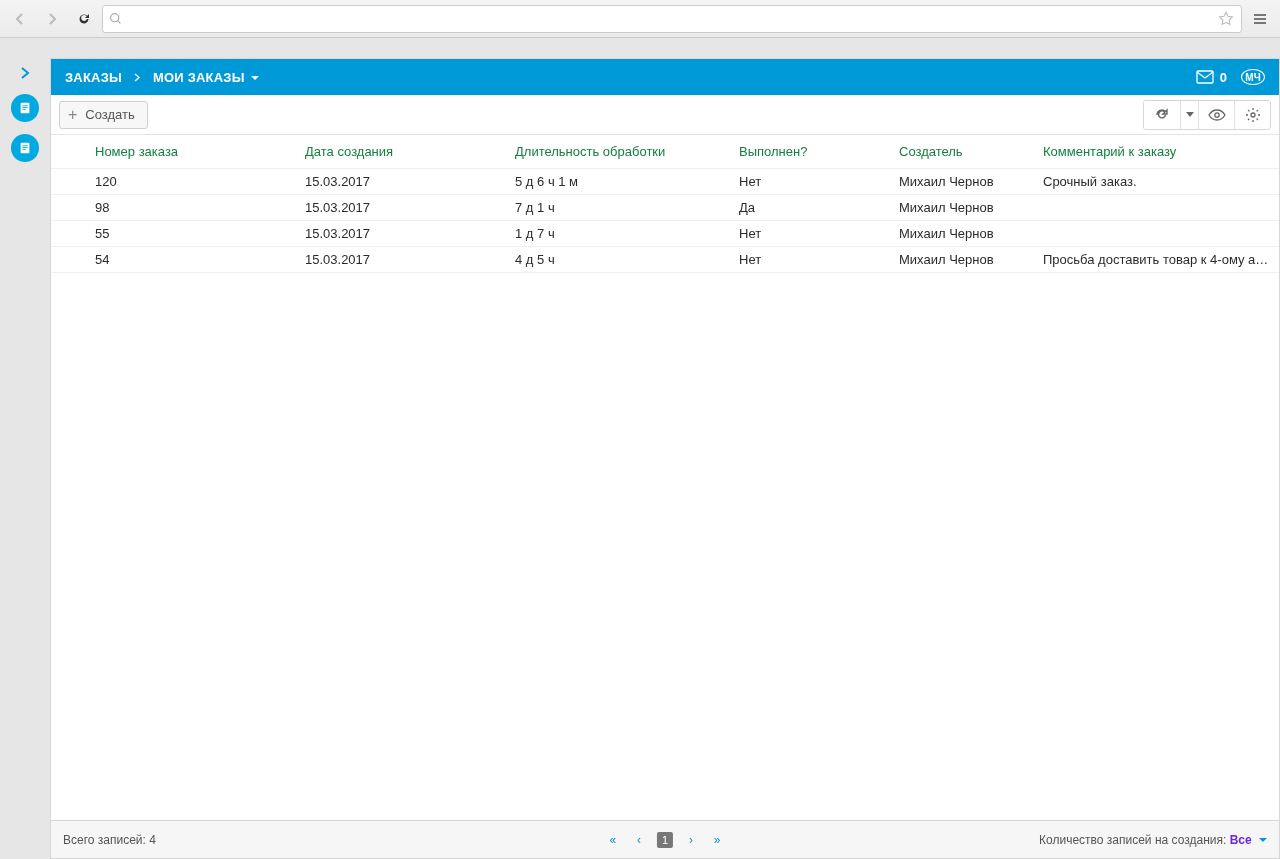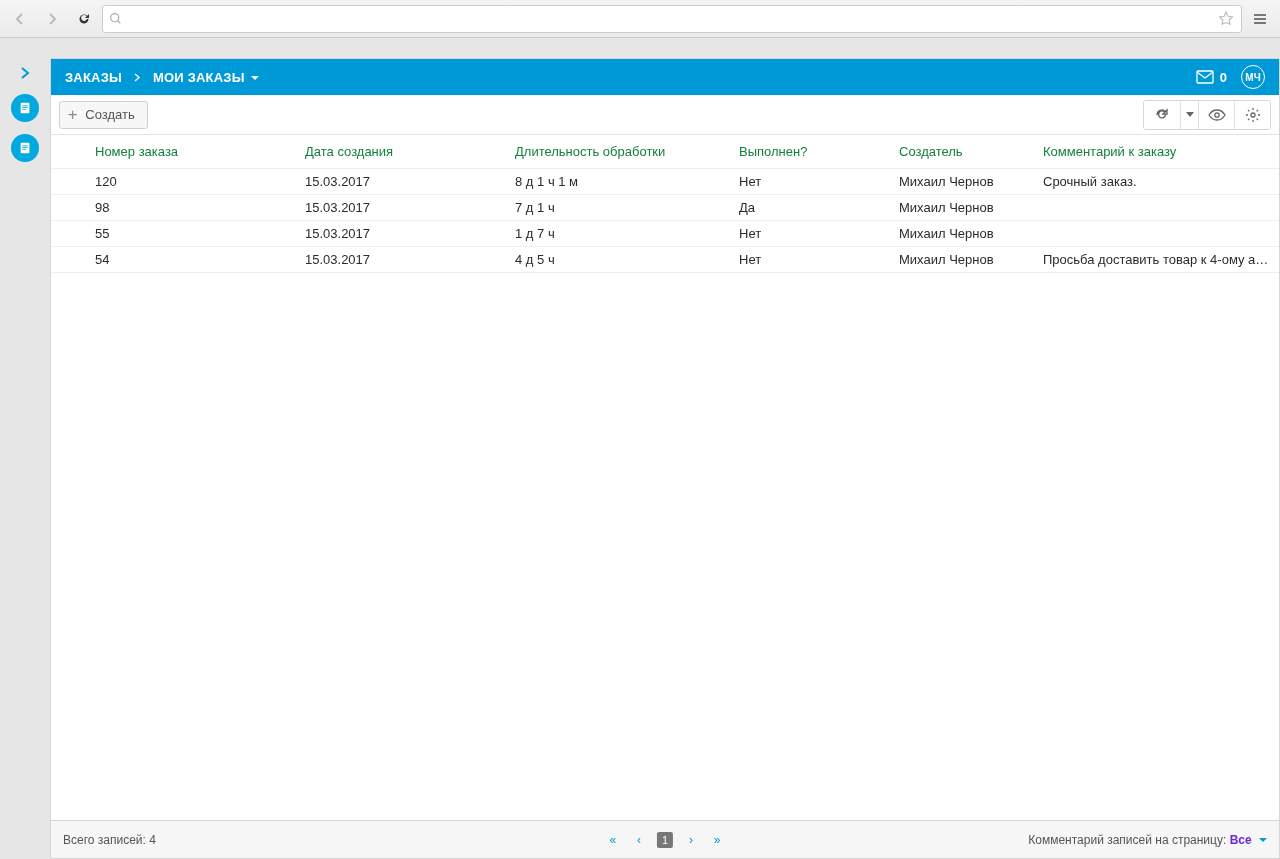--- a/index.html
+++ b/index.html
@@ -22,21 +22,21 @@
 
 .panel { flex:1; background:#fff; border:1px solid #d6d6d6; display:flex; flex-direction:column; margin-right:0; }
 
 
 .blue-bar { height:36px; background:#0099d8; color:#fff; display:flex; align-items:center; padding:0 14px; font-size:13px; font-weight:bold; }
 .bc-item { text-transform:uppercase; letter-spacing:.2px; }
 .bc-sep { margin:0 12px; font-size:11px; opacity:.9; }
 .bc-dd::after { content:""; display:inline-block; margin-left:6px; border:4px solid transparent; border-top-color:#fff; transform:translateY(2px); }
 .blue-spacer { flex:1; }
 .mail-badge { display:flex; align-items:center; gap:6px; margin-right:14px; font-weight:bold; }
-.avatar { width:24px; height:24px; border:1.5px solid #fff; border-radius:50%; display:flex; align-items:center; justify-content:center; font-size:10px; font-weight:bold; }
+.avatar { width:24px; height:16px; border:1.5px solid #fff; border-radius:50%; display:flex; align-items:center; justify-content:center; font-size:10px; font-weight:bold; }
 
 
 .toolbar { height:40px; border-bottom:1px solid #e4e4e4; display:flex; align-items:center; padding:0 8px; }
 .create-btn { height:28px; border:1px solid #d0d0d0; border-radius:3px; background:#f7f7f7; display:flex; align-items:center; padding:0 12px 0 8px; gap:8px; color:#555; font-size:13px; cursor:pointer; }
 .plus { font-size:16px; color:#888; line-height:1; }
 .toolbar-spacer { flex:1; }
 .tb-group { display:flex; border:1px solid #d6d6d6; border-radius:3px; overflow:hidden; }
 .tb-btn { width:36px; height:28px; display:flex; align-items:center; justify-content:center; color:#666; border-left:1px solid #e0e0e0; background:#fff; cursor:pointer; }
 .tb-btn:first-child { border-left:none; }
 .tb-btn.sm { width:18px; }
@@ -206,21 +206,21 @@
             <th>Выполнен?</th>
             <th>Создатель</th>
             <th>Комментарий к заказу</th>
           </tr>
         </thead>
         <tbody id="tbody">
             <tr>
               <td></td>
               <td>120</td>
               <td>15.03.2017</td>
-              <td>8 д 1 ч 1 м</td>
+              <td>5 д 6 ч 1 м</td>
               <td>Нет</td>
               <td>Михаил Чернов</td>
               <td>Срочный заказ.</td>
             </tr>
             <tr>
               <td></td>
               <td>98</td>
               <td>15.03.2017</td>
               <td>7 д 1 ч</td>
               <td>Да</td>
@@ -253,19 +253,19 @@
       <span>Всего записей: 4</span>
       <div class="pager">
         <span class="pg">«</span>
         <span class="pg">‹</span>
         <span class="cur">1</span>
         <span class="pg">›</span>
         <span class="pg">»</span>
       </div>
       <div class="footer-spacer"></div>
       <span class="pp">
-        <span>Комментарий записей на страницу:</span>
+        <span>Количество записей на создания:</span>
         <span class="pp-val">Все</span>
         <span class="pp-caret"></span>
       </span>
     </div>
   </div>
 </div>
 
 </body></html>

